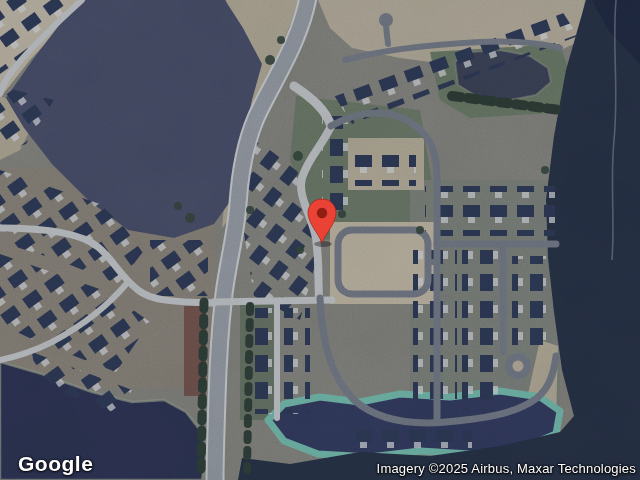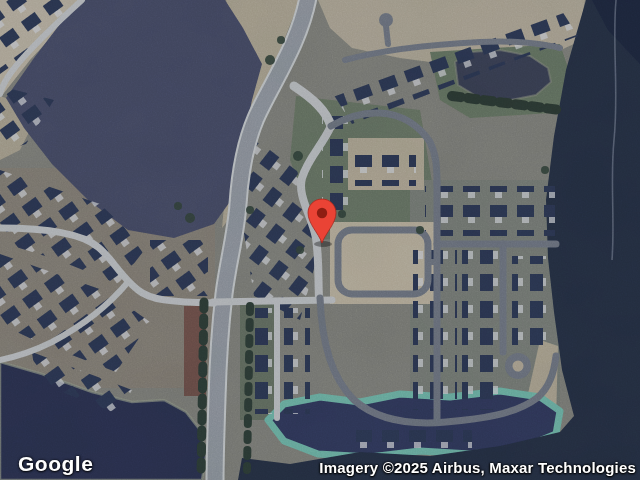--- a/index.html
+++ b/index.html
@@ -3,23 +3,23 @@
 <meta charset="utf-8">
 <style>
   html,body{margin:0;padding:0;background:#222;}
   .stage{position:relative;width:640px;height:480px;overflow:hidden;
          font-family:"Liberation Sans",sans-serif;background:#82857a;}
   .stage svg{position:absolute;left:0;top:0;display:block;}
   .logo{position:absolute;left:18px;bottom:4px;color:#fff;font-size:21px;
         font-weight:bold;letter-spacing:.5px;
         text-shadow:0 1px 2px rgba(0,0,0,.75),0 0 3px rgba(0,0,0,.55),1px 0 2px rgba(0,0,0,.5);
         cursor:pointer;user-select:none;}
-  .attribution{position:absolute;right:4px;bottom:4px;color:#fff;font-size:15px;
+  .attribution{position:absolute;right:4px;bottom:4px;color:#fff;font-size:13px;
         letter-spacing:.2px;
-        text-shadow:0 0 2px #000,0 1px 2px #000,0 0 3px rgba(0,0,0,.8);font-weight:bold;}
+        text-shadow:0 0 2px #000,0 1px 2px #000,0 0 3px rgba(0,0,0,.8);}
 </style>
 </head>
 <body>
 
 <div class="stage">
   <svg width="640" height="480" viewBox="0 0 640 480">
     <defs>
       <pattern id="pat-h" patternUnits="userSpaceOnUse" width="27" height="25">
         <rect x="4" y="5" width="17" height="12" fill="#2e3a55"></rect>
         <rect x="9" y="17" width="7" height="6" fill="#d6d8d6" opacity="0.75"></rect>

